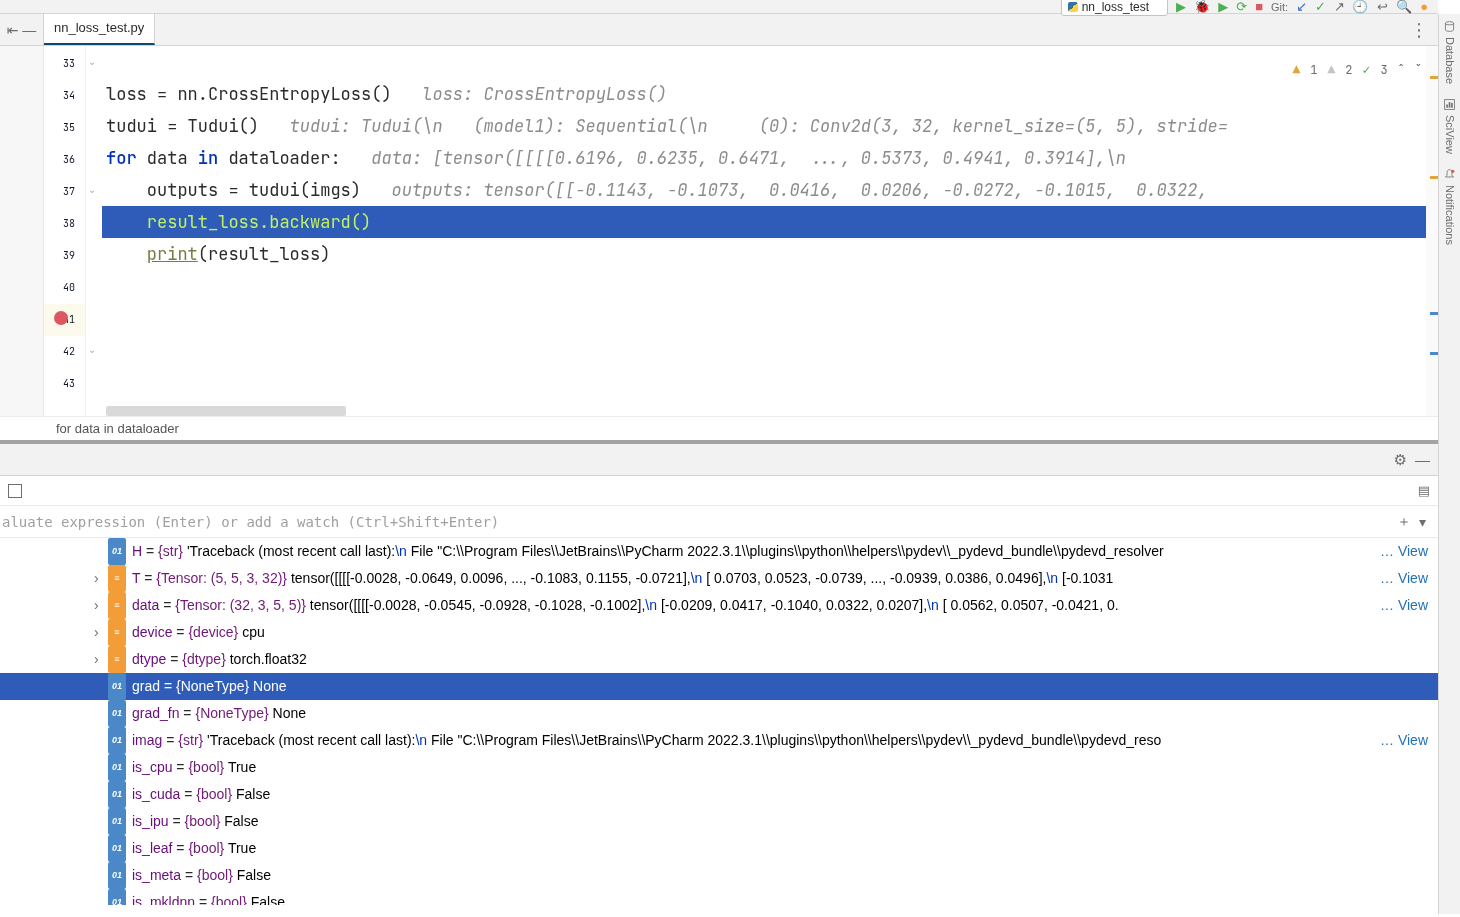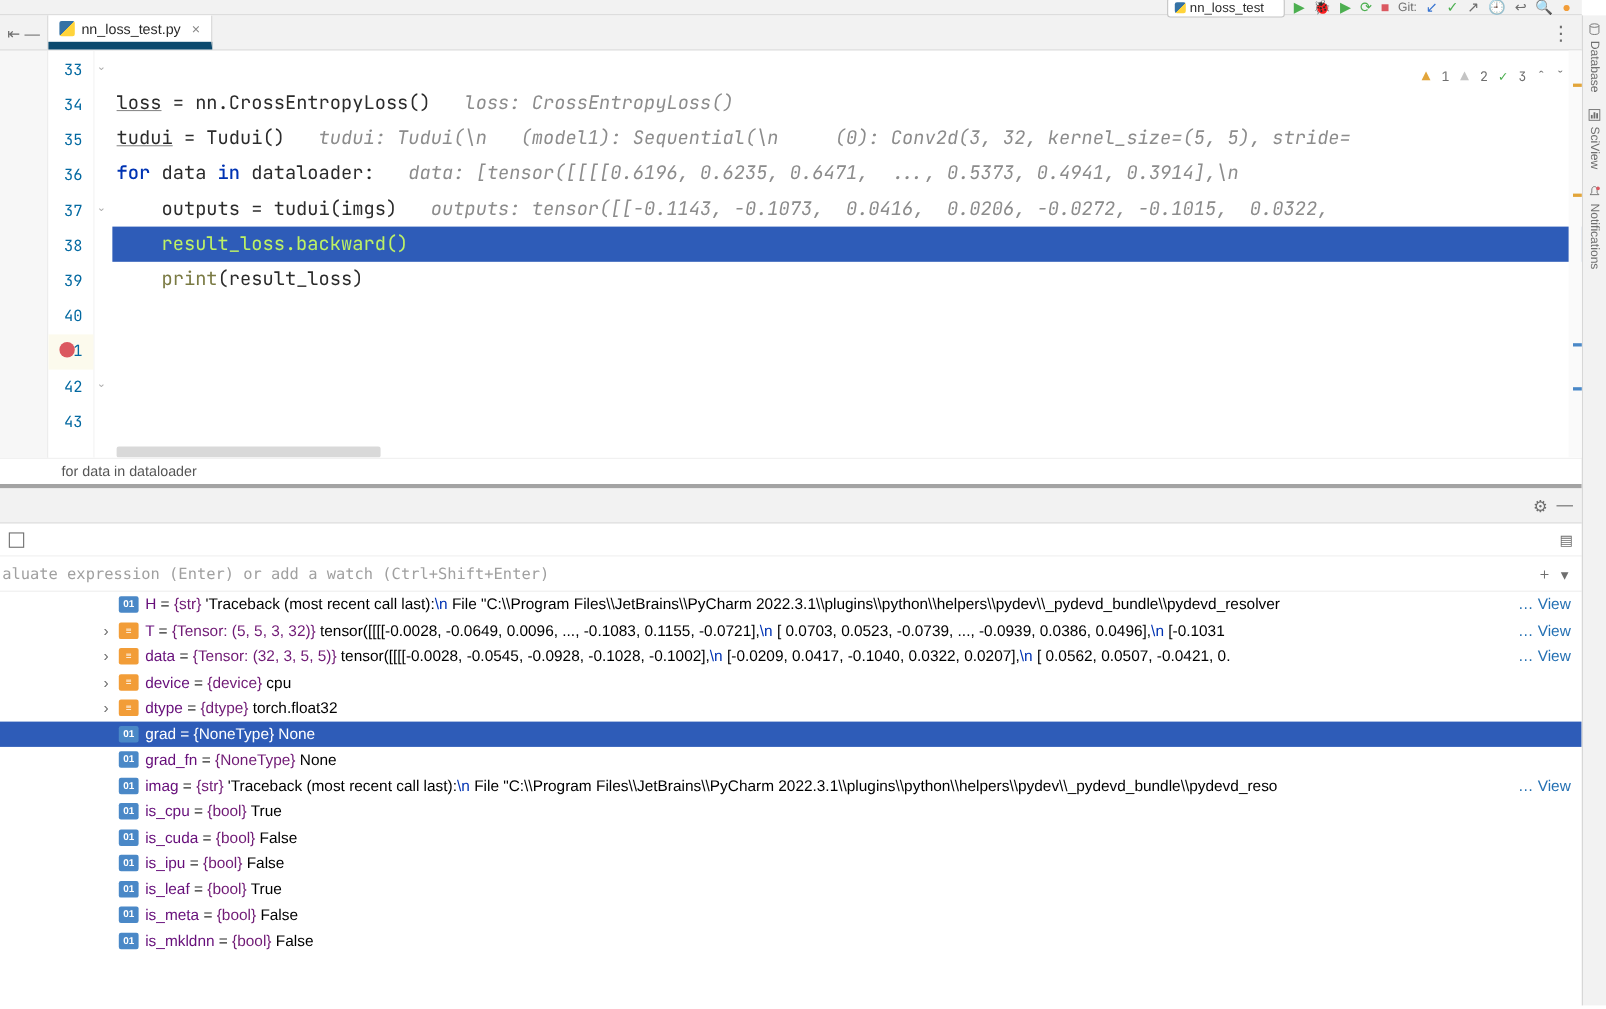--- a/index.html
+++ b/index.html
@@ -54,22 +54,23 @@
   border-right: 1px solid #d4d4d4;
 }
 .left-gutter-icons span { color: #6e6e6e; font-size: 14px; line-height: 1; cursor: pointer; }
 .tab {
   display: flex;
   align-items: center;
   padding: 0 10px;
   gap: 6px;
   background: #fff;
   border-right: 1px solid #d4d4d4;
-  border-bottom: 7px solid #0c4a6e;
+  border-bottom: 2px solid #0c4a6e;
   position: relative;
+  flex-direction: column;
 }
 .tab .py-icon {
   width: 14px; height: 14px;
   background: linear-gradient(135deg, #3572A5 0%, #3572A5 50%, #FFD43B 50%, #FFD43B 100%);
   border-radius: 2px;
 }
 .tab .close-x { color: #888; font-size: 13px; margin-left: 4px; }
 .tab-row-right {
   margin-left: auto;
   display: flex;
@@ -87,22 +88,22 @@
 .editor-left-stub {
   width: 44px;
   background: #f7f7f7;
   border-right: 1px solid #e8e8e8;
 }
 .gutter {
   width: 42px;
   background: #fff;
   border-right: 1px solid #f0f0f0;
   text-align: right;
-  color: #0369a1;
-  font-size: 14px;
+  color: #0f172a;
+  font-size: 10px;
   padding-top: 2px;
 }
 .gutter div { height: 32px; line-height: 32px; padding-right: 10px; }
 .gutter .hl { background: #fcfaed; }
 .fold-gutter {
   width: 16px;
   background: #fff;
   position: relative;
 }
 .fold-mark {
@@ -124,23 +125,23 @@
   flex: 1;
   background: #fff;
   font-size: 17px;
   line-height: 32px;
   position: relative;
   overflow: hidden;
 }
 .code-line { height: 32px; padding-left: 4px; white-space: pre; }
 .code-line.exec { background: #2e5cb8; color: #bef264; }
 .kw { color: #0033b3; font-weight: 500; }
-.fn { color: #7a7a43; }
+.fn { color: #7a7a43; text-decoration: underline; }
 .hint { color: #8c8c8c; font-style: italic; }
-.underline { text-decoration: underline; text-decoration-color: #8c8c8c; }
+.underline { text-decoration-color: #8c8c8c; }
 
 .inspections {
   position: absolute;
   top: 6px; right: 12px;
   display: flex;
   gap: 10px;
   align-items: center;
   font-size: 12px;
   color: #6e6e6e;
   background: #fff;
@@ -244,30 +245,31 @@
   content: "›";
   position: absolute;
   left: 94px;
   color: #6e6e6e;
   font-size: 14px;
 }
 .var-row.selected { background: #2e5cb8; color: #fff; }
 .var-row.selected .vtype, .var-row.selected .vname, .var-row.selected .vval,
 .var-row.selected .escseq { color: #fff; }
 .var-badge {
-  width: 18px; height: 15px;
+  width: 18px; height: 27px;
   background: #4a88c7;
   color: #fff;
   font-size: 9px;
   font-weight: bold;
   display: inline-flex;
   align-items: center;
   justify-content: center;
   border-radius: 2px;
   margin-right: 6px;
+  font-style: italic;
 }
 .var-badge.orange { background: #f29d38; }
 .vname { color: #660e7a; }
 .vtype { color: #701a75; }
 .vval { color: #000; }
 .escseq { color: #0033b3; }
 .viewlink { color: #2470b3; margin-left: auto; margin-right: 10px; cursor: pointer; }
 
 
 .right-strip {

